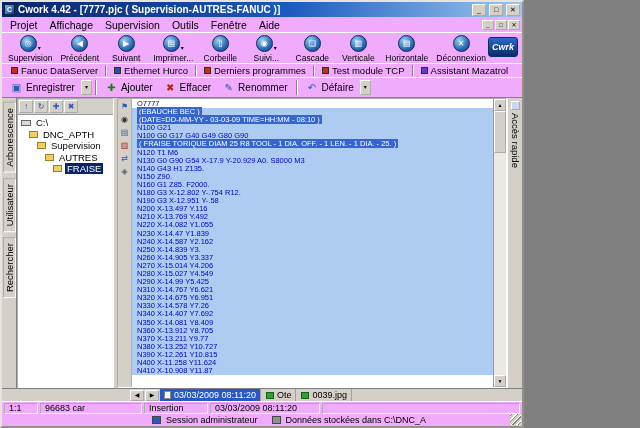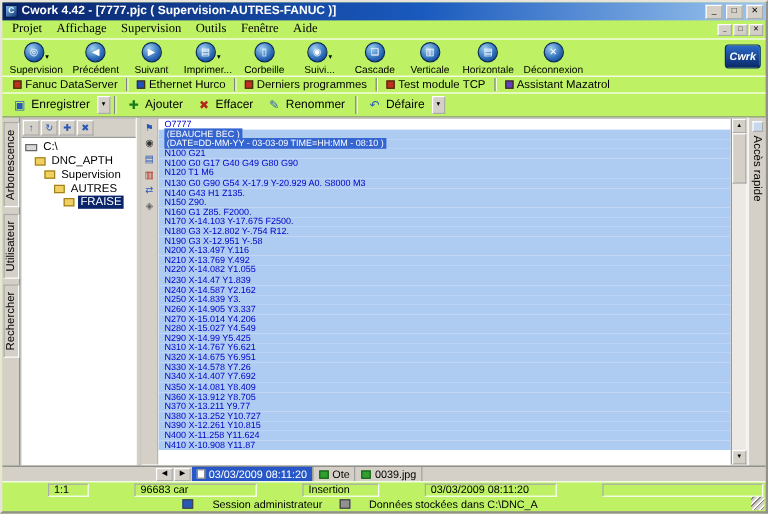--- a/index.html
+++ b/index.html
@@ -1,31 +1,31 @@
 <!DOCTYPE html>
 <html><head>
 <meta charset="utf-8">
 <style>
   * { box-sizing: border-box; margin: 0; padding: 0; }
   html,body { width:640px; height:428px; overflow:hidden; background:#808080;
     font-family:"Liberation Sans", sans-serif; }
-  .window { width:640px; height:428px; background:#bef264; border:2px outset #e8e4dc;
+  .window { width:524px; height:428px; background:#f0abfc; border:2px outset #e8e4dc;
     display:flex; flex-direction:column; }
 
   
   .titlebar { height:15px; flex:0 0 15px; display:flex; align-items:center; gap:3px; padding:0 2px;
     background:linear-gradient(90deg,#0a246a 0%,#1a5abe 55%,#9ec7ef 100%); }
   .appicon { width:11px; height:11px; background:linear-gradient(135deg,#7fb8e8,#123a78);
     border:1px solid #06204e; color:#fff; font-size:7px; line-height:9px; text-align:center; font-weight:bold; }
   .title-text { flex:1; color:#fff; font-size:10px; font-weight:bold; white-space:nowrap; overflow:hidden; }
   .wctrl { width:14px; height:12px; background:#d4d0c8; border:1px outset #fff;
     font-size:7px; line-height:10px; text-align:center; color:#000; }
 
   
-  .menubar { height:15px; flex:0 0 15px; display:flex; align-items:center; padding:0 2px; font-size:10.5px;font-family:Liberation Serif, serif; }
+  .menubar { height:15px; flex:0 0 15px; display:flex; align-items:center; padding:0 2px; font-size:10.5px; }
   .menu-item { padding:1px 6px; }
   .mdi-ctrls { margin-left:auto; display:flex; gap:1px; }
   .mdi-ctrls .wctrl { width:12px; height:10px; line-height:8px; font-size:6px; }
 
   
   .toolbar { height:31px; flex:0 0 31px; display:flex; align-items:flex-start; padding:1px 2px;
     border-top:1px solid #fff; position:relative; }
   .tb-btn { display:flex; flex-direction:column; align-items:center; padding:0 4px; min-width:46px; }
   .tb-iconrow { height:19px; display:flex; align-items:center; }
   .tb-icon { width:17px; height:17px; border-radius:50%;
@@ -102,27 +102,27 @@
     font-size:6px; line-height:9px; text-align:center; }
   .dtab { display:flex; align-items:center; gap:3px; height:12px; padding:0 4px;
     border-right:1px solid #a0a0a0; white-space:nowrap; }
   .dtab.active { background:#2858c8; color:#fff; }
   .dtab-icon.page { width:7px; height:8px; background:#fff; border:1px solid #888; }
   .dtab-icon.img { width:8px; height:7px; background:#2fa02f; border:1px solid #1a601a; }
 
   
   .statusbar { height:13px; flex:0 0 13px; display:flex; gap:2px; padding:1px 2px;
     border-top:1px solid #fff; font-size:9px; }
-  .scell { border:1px inset #fff; height:11px; line-height:9px; padding:0 4px; overflow:hidden; white-space:nowrap;margin-left:36px; }
+  .scell { border:1px inset #fff; height:11px; line-height:9px; padding:0 4px; overflow:hidden; white-space:nowrap; }
   .sc0 { flex:0 0 34px; } .sc1 { flex:0 0 102px; } .sc2 { flex:0 0 64px; }
   .sc3 { flex:0 0 110px; } .sc4 { flex:1; }
 
   .footer { height:12px; flex:0 0 12px; display:flex; align-items:center; gap:14px;
     padding:0 2px 0 150px; font-size:9px; position:relative; }
-  .fcell { display:flex; align-items:center; gap:16px; white-space:nowrap; }
+  .fcell { display:flex; align-items:center; gap:5px; white-space:nowrap; }
   .ficon { width:9px; height:8px; border:1px solid #444; }
   .grip { position:absolute; right:1px; bottom:1px; width:11px; height:11px;
     background:repeating-linear-gradient(135deg,#fff 0 1px,#808080 1px 2px,#d4d0c8 2px 4px); }
 </style>
 </head>
 <body>
 
 <div class="window">
 
   <div class="titlebar">
@@ -322,26 +322,26 @@
           <div class="micon" style="color: rgb(176, 40, 24);">▥</div>
           <div class="micon" style="color: rgb(40, 88, 184);">⇄</div>
           <div class="micon" style="color: rgb(96, 96, 96);">◈</div>
         </div>
       <div class="codearea">
           <div class="eline"><span class="etext">O7777</span></div>
           <div class="eline sel"><span class="etext comment">(EBAUCHE BEC )</span></div>
           <div class="eline sel"><span class="etext comment">(DATE=DD-MM-YY - 03-03-09  TIME=HH:MM - 08:10 )</span></div>
           <div class="eline sel"><span class="etext">N100 G21</span></div>
           <div class="eline sel"><span class="etext">N100 G0 G17 G40 G49 G80 G90</span></div>
+          <div class="eline sel"><span class="etext comment">( FRAISE TORIQUE DIAM 25 R8  TOOL - 1  DIA. OFF. - 1  LEN. - 1  DIA. - 25. )</span></div>
           <div class="eline sel"><span class="etext">N120 T1 M6</span></div>
           <div class="eline sel"><span class="etext">N130 G0 G90 G54 X-17.9 Y-20.929 A0. S8000 M3</span></div>
           <div class="eline sel"><span class="etext">N140 G43 H1 Z135.</span></div>
           <div class="eline sel"><span class="etext">N150 Z90.</span></div>
           <div class="eline sel"><span class="etext">N160 G1 Z85. F2000.</span></div>
-          <div class="eline sel"><span class="etext">N170 X-14.103 Y-17.675 F2500.</span></div>
           <div class="eline sel"><span class="etext">N180 G3 X-12.802 Y-.754 R12.</span></div>
           <div class="eline sel"><span class="etext">N190 G3 X-12.951 Y-.58</span></div>
           <div class="eline sel"><span class="etext">N200 X-13.497 Y.116</span></div>
           <div class="eline sel"><span class="etext">N210 X-13.769 Y.492</span></div>
           <div class="eline sel"><span class="etext">N220 X-14.082 Y1.055</span></div>
           <div class="eline sel"><span class="etext">N230 X-14.47 Y1.839</span></div>
           <div class="eline sel"><span class="etext">N240 X-14.587 Y2.162</span></div>
           <div class="eline sel"><span class="etext">N250 X-14.839 Y3.</span></div>
           <div class="eline sel"><span class="etext">N260 X-14.905 Y3.337</span></div>
           <div class="eline sel"><span class="etext">N270 X-15.014 Y4.206</span></div>

